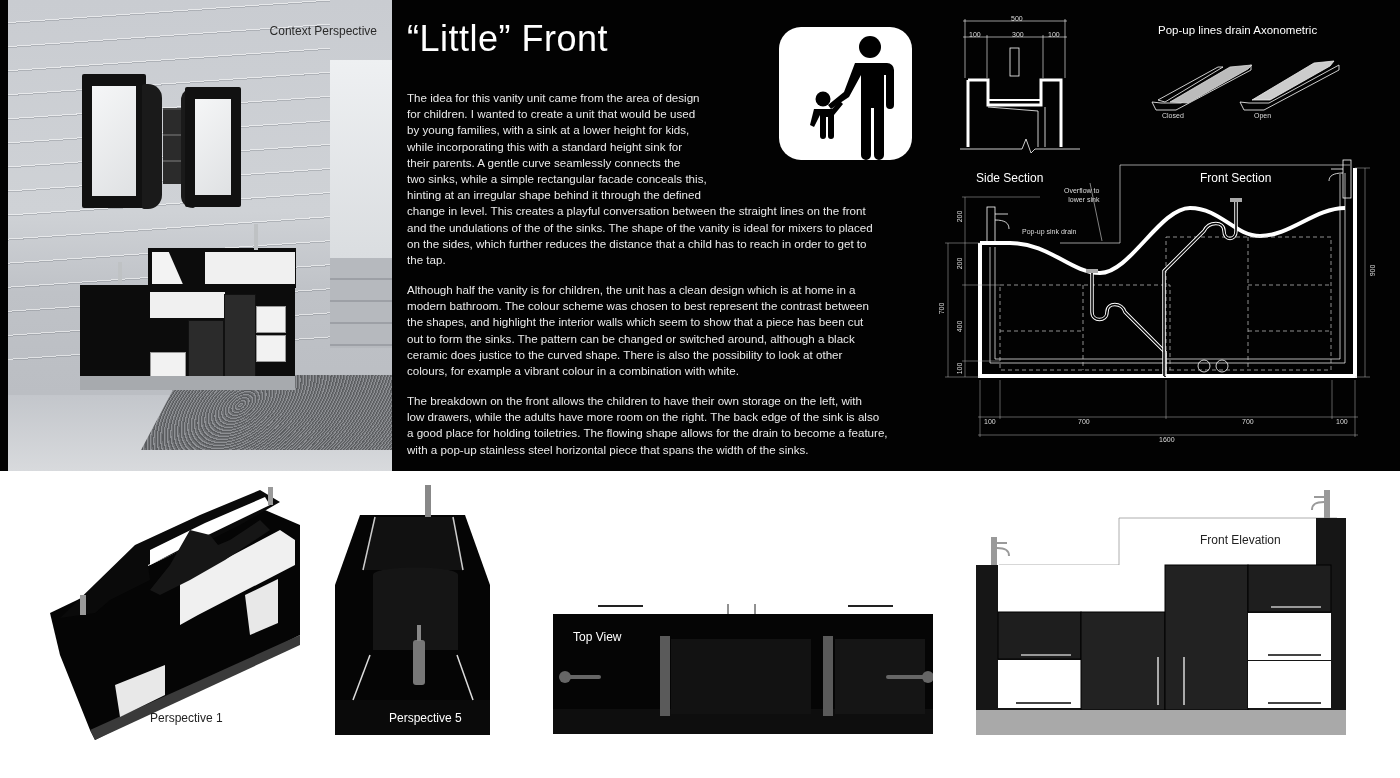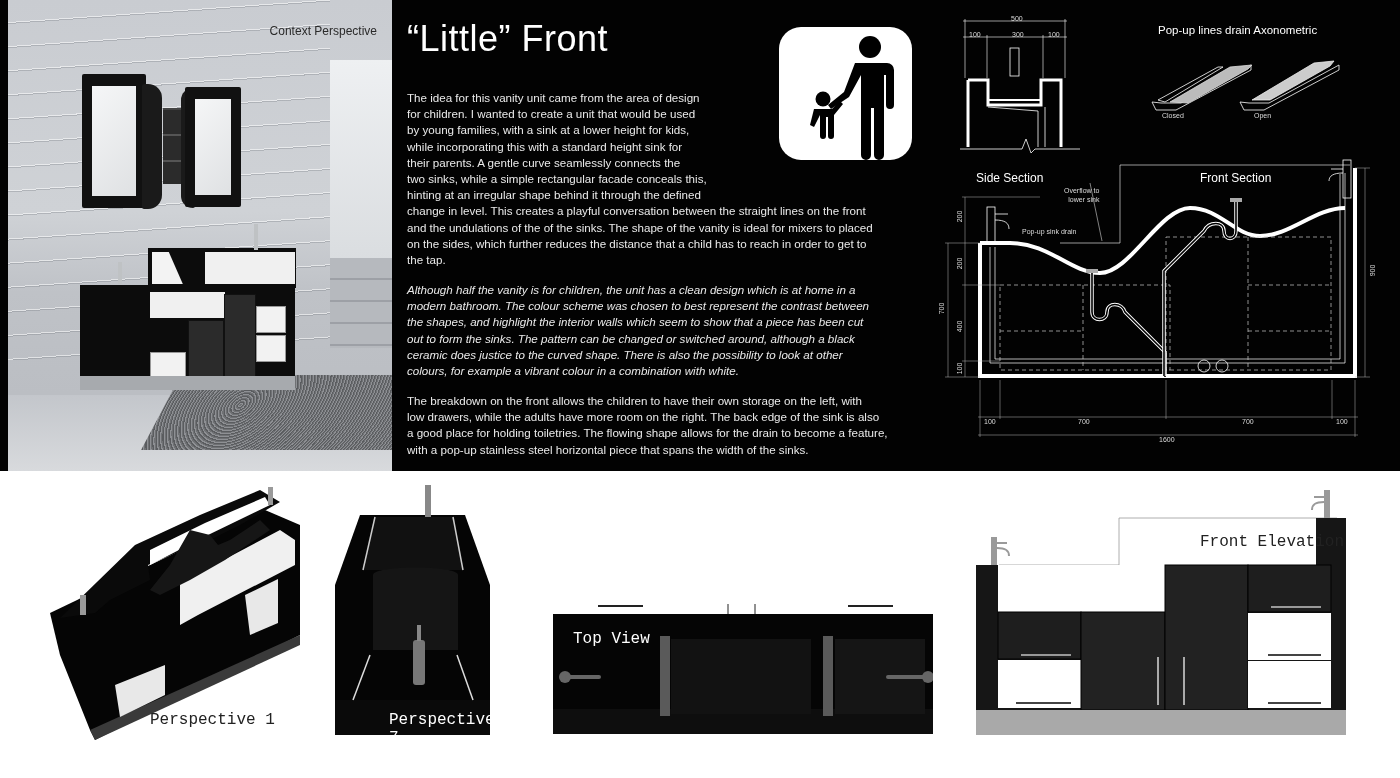--- a/index.html
+++ b/index.html
@@ -51,34 +51,34 @@
   .vp-door2 { left: 144px; top: 46px; width: 32px; height: 88px; }
   .vp-base { position: absolute; left: 0; top: 128px; width: 215px; height: 14px; background: #a7aaae; }
   .vp-tap { position: absolute; width: 4px; height: 16px; background: #bfc2c4; }
 
   .context-label { position: absolute; right: 15px; top: 24px; font-size: 12px; color: #2a2a2a; font-family: "Liberation Sans", sans-serif; }
 
   
   .title { position: absolute; left: 407px; top: 18px; font-size: 36px; color: #fff; font-family: "Liberation Sans", sans-serif; letter-spacing: 0.5px; font-weight: normal; }
   .para { position: absolute; color: #eaeaea; font-size: 11.6px; line-height: 16.2px; font-family: "Liberation Sans", sans-serif; white-space: pre-line; margin-top: 20px; }
   .para-1 { left: 407px; top: 70px; width: 520px; }
-  .para-2 { left: 407px; top: 262px; width: 520px; font-style: italic; }
+  .para-2 { left: 407px; top: 262px; width: 520px; }
   .para-3 { left: 407px; top: 373px; width: 520px; }
 
   .icon-tile { position: absolute; left: 779px; top: 27px; width: 133px; height: 133px; background: #fff; border-radius: 22px; }
   .icon-tile svg { position: absolute; left: 0; top: 0; }
 
   
   .draw-label { position: absolute; color: #fff; font-size: 12px; font-family: "Liberation Sans", sans-serif; }
   .small-label { position: absolute; color: #ddd; font-size: 7px; font-family: "Liberation Sans", sans-serif; }
   .drawing { position: absolute; }
 
   
   .render { position: absolute; }
-  .render-caption { position: absolute; font-size: 16px; font-family: Liberation Mono, monospace; }
+  .render-caption { position: absolute; font-size: 12px; font-family: Liberation Sans, sans-serif; }
 </style>
 </head>
 <body>
 
 <div class="top-band"></div>
 
 <div class="context-photo">
   <div class="wall-lines"></div>
   <div class="window"></div>
   <div class="steps"></div>
@@ -290,21 +290,21 @@
     <polygon points="40,32 118,32 128,85 28,85" fill="#111"></polygon>
     <line x1="40" y1="32" x2="28" y2="85" stroke="#ccc" stroke-width="1.5"></line>
     <line x1="118" y1="32" x2="128" y2="85" stroke="#ccc" stroke-width="1.5"></line>
     <path d="M38 90 c0 -10 85 -10 85 0 v75 h-85 z" fill="#151515"></path>
     <line x1="35" y1="170" x2="18" y2="215" stroke="#ddd" stroke-width="1.5"></line>
     <line x1="122" y1="170" x2="138" y2="215" stroke="#ddd" stroke-width="1.5"></line>
     <rect x="90" y="0" width="6" height="32" fill="#888"></rect>
     <rect x="78" y="155" width="12" height="45" rx="3" fill="#777"></rect>
     <rect x="82" y="140" width="4" height="16" fill="#888"></rect>
   </svg>
-  <div class="render-caption" style="left:54px; top:226px; color:#fff;">Perspective 7</div>
+  <div class="render-caption" style="left:54px; top:226px; color:#fff;">Perspective 5</div>
 </div>
 
 <div class="render" style="left:553px; top:604px; width:380px; height:130px;">
   <svg width="380" height="130" viewBox="0 0 380 130">
     <rect x="0" y="10" width="380" height="120" fill="#050505"></rect>
     <rect x="0" y="105" width="380" height="25" fill="#0e0e0e"></rect>
     <rect x="107" y="32" width="10" height="80" fill="#5a5a5a"></rect>
     <rect x="270" y="32" width="10" height="80" fill="#5a5a5a"></rect>
     <rect x="118" y="35" width="140" height="75" fill="#121212"></rect>
     <rect x="282" y="35" width="90" height="75" fill="#151515"></rect>

